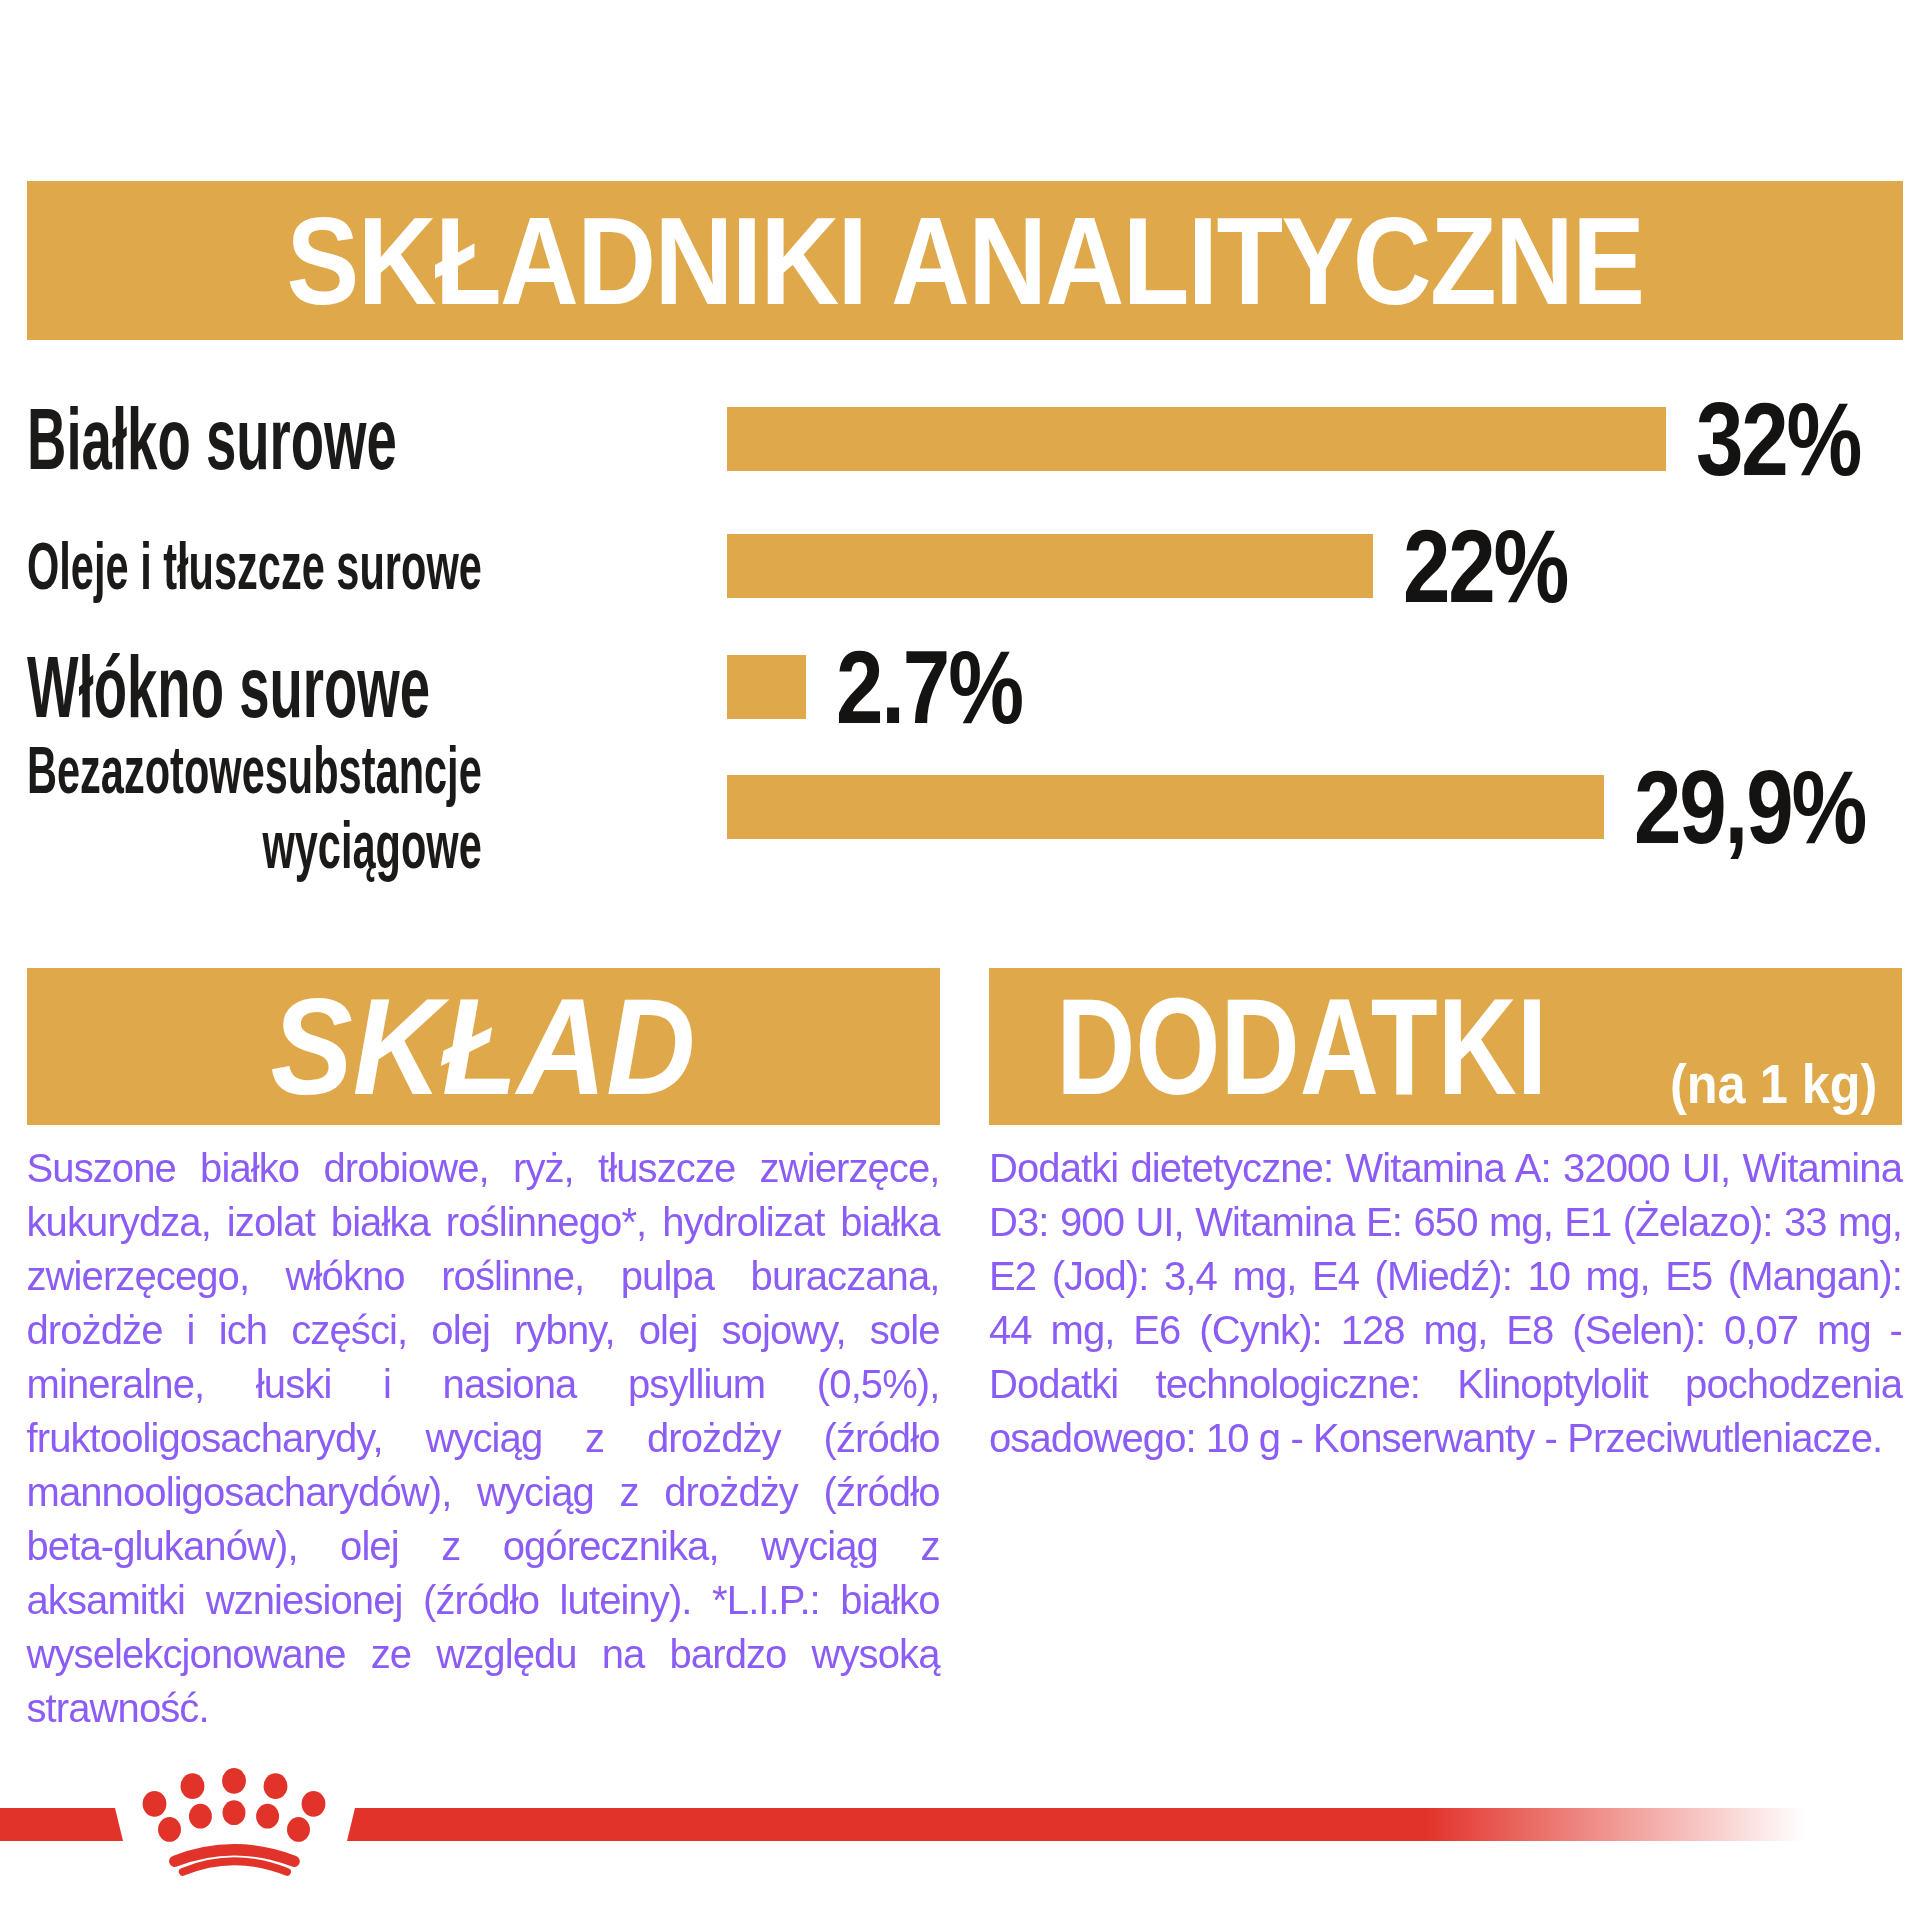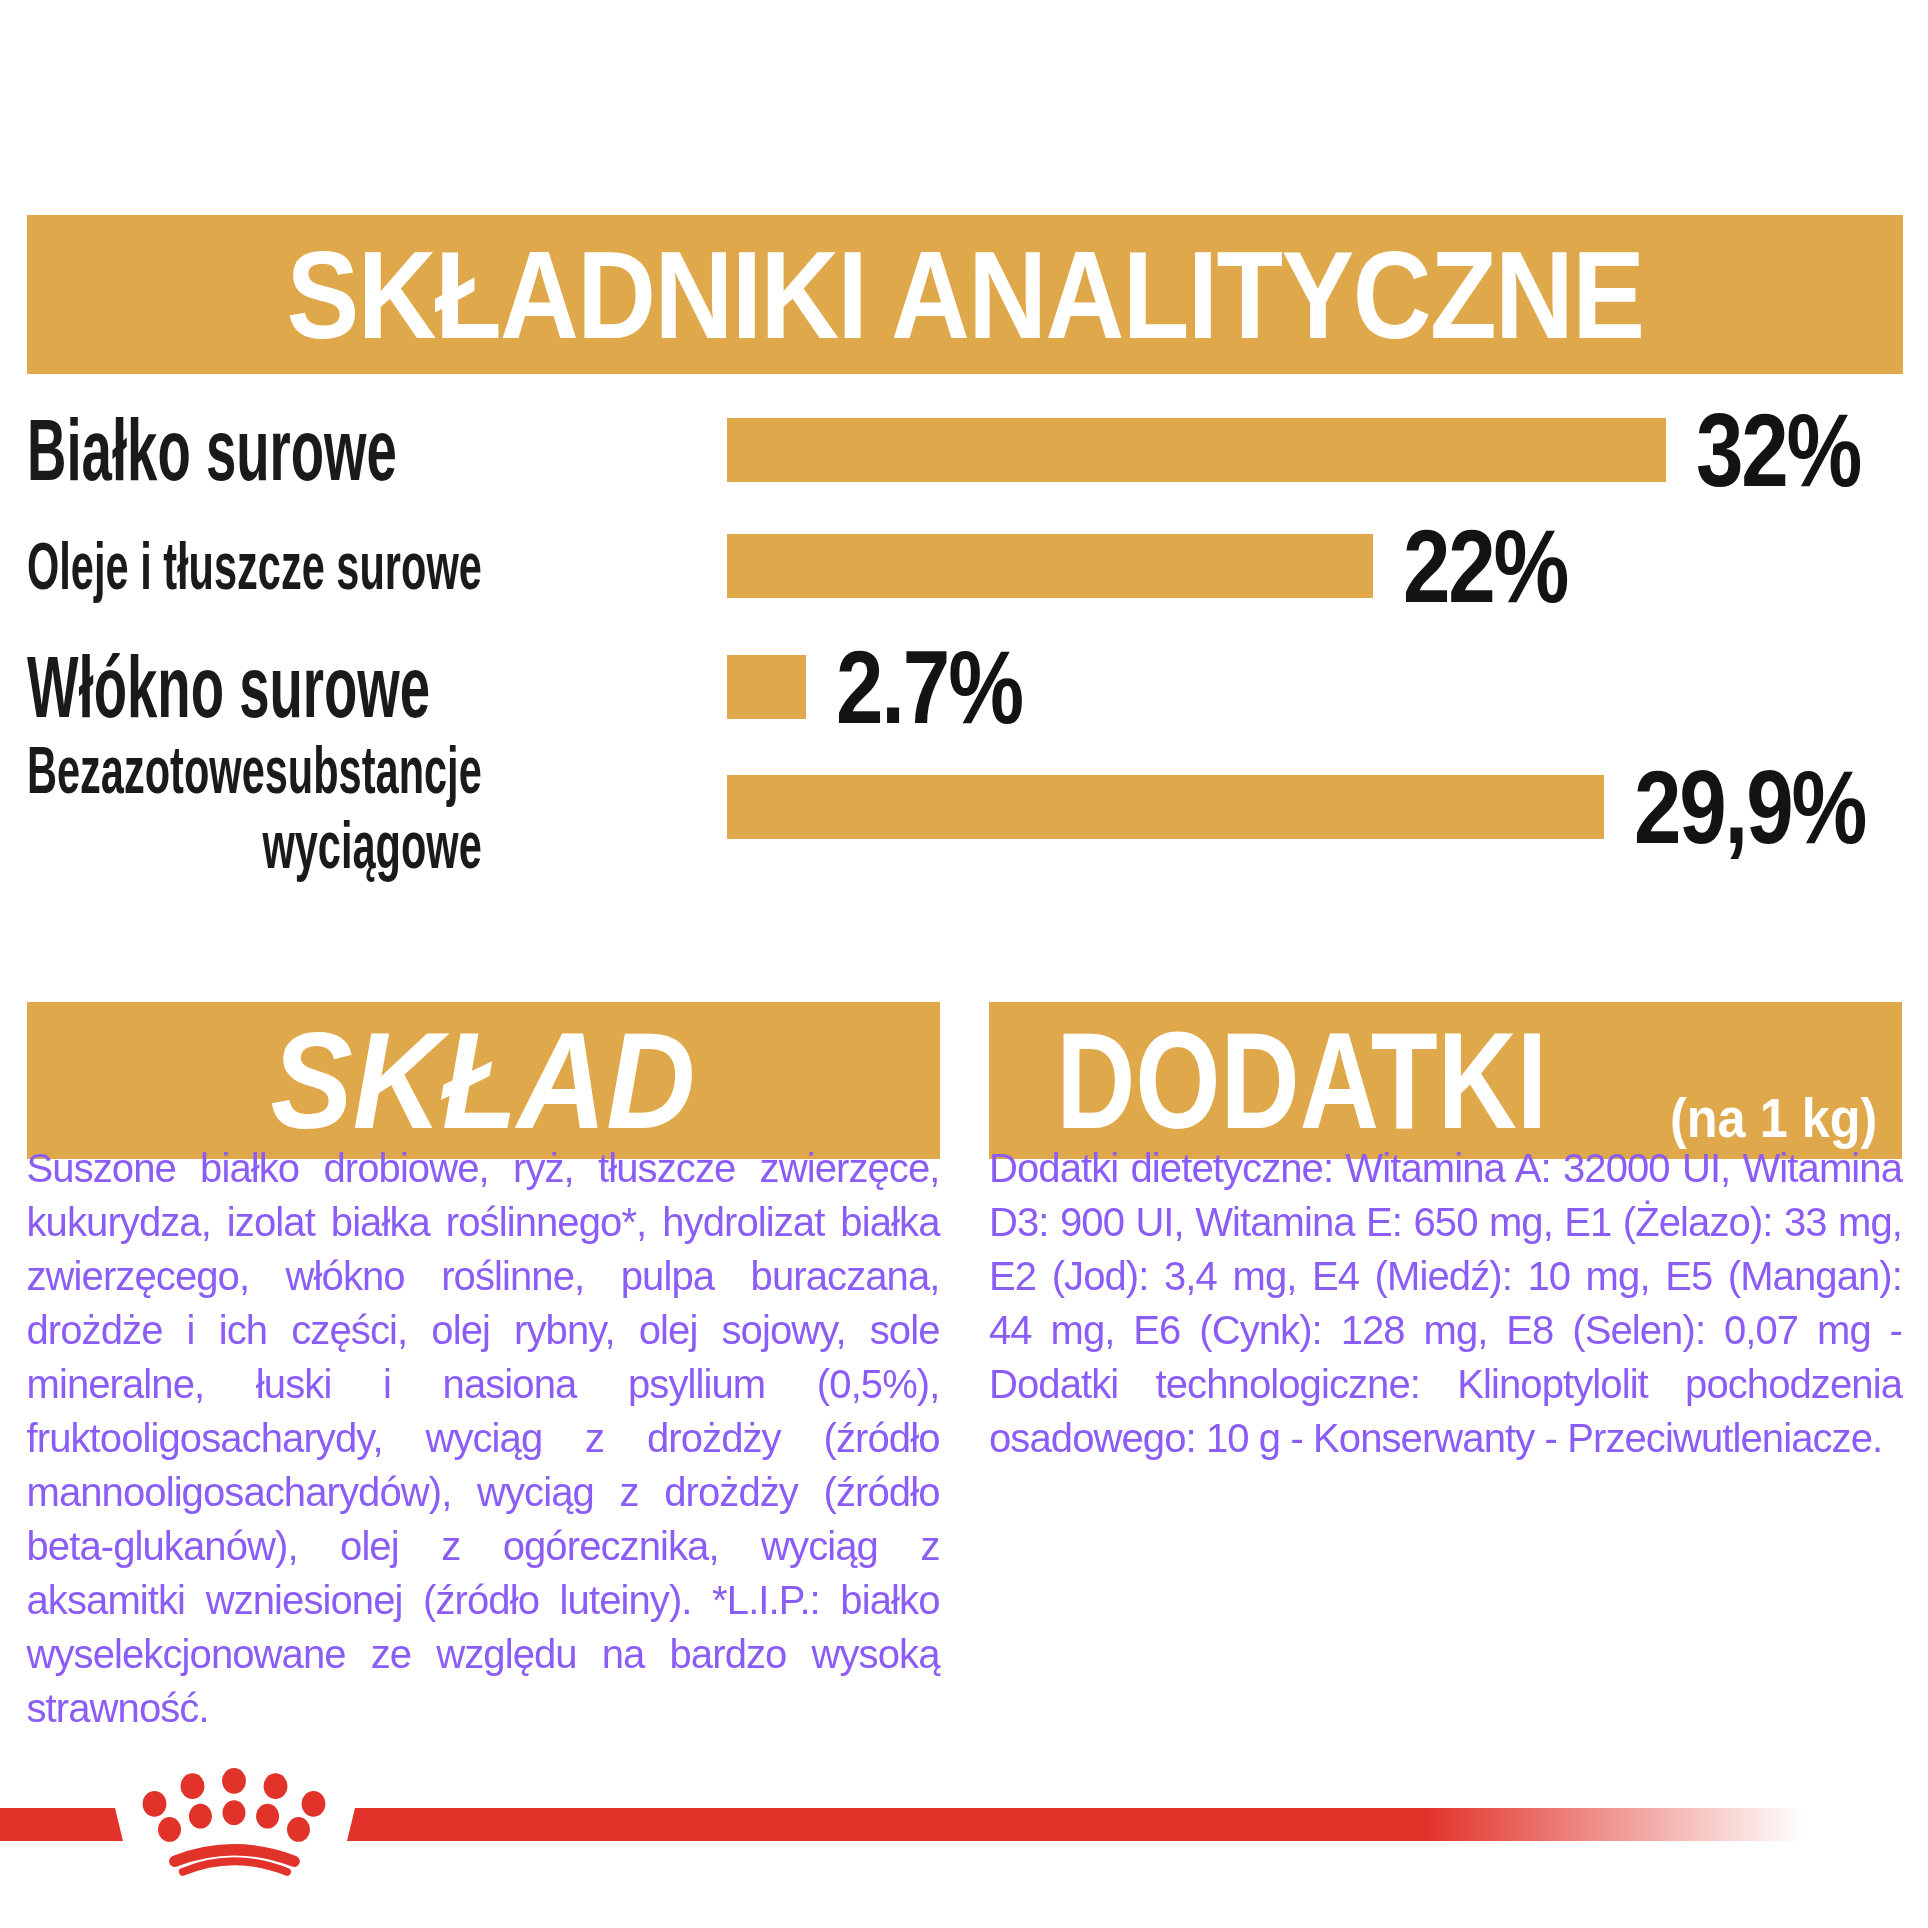--- a/index.html
+++ b/index.html
@@ -1,20 +1,20 @@
 <!DOCTYPE html>
 <html style="font-size:14px"><head>
 <meta charset="utf-8">
 <style>
   html,body{margin:0;padding:0;background:#ffffff;}
   .page{position:relative;width:1929px;height:1929px;background:#fff;overflow:hidden;
         font-family:"Liberation Sans",sans-serif;}
 
   
-  .banner{position:absolute;background:var(--gold);display:flex;align-items:center;justify-content:center;margin-top:34px;}
+  .banner{position:absolute;background:var(--gold);display:flex;align-items:center;justify-content:center;}
   .banner-title{color:#fff;font-weight:700;white-space:nowrap;}
   #top-banner{left:26.5px;top:181px;width:1876px;height:159px;}
   #top-banner .banner-title{font-size:124px;transform:scaleX(.88);letter-spacing:-1.8px;}
   #sklad-banner{left:26.5px;top:968px;width:913px;height:157px;font-style:italic;}
   #sklad-banner .banner-title{font-size:137px;transform:scaleX(.9);}
   #dodatki-banner{left:989px;top:968px;width:913px;height:157px;justify-content:flex-start;}
   #dodatki-banner .banner-title{font-size:137px;transform:scaleX(.8);transform-origin:left center;
         padding-left:84px;}
   #dodatki-sub{position:absolute;right:25px;bottom:8.8px;color:#fff;font-weight:700;font-size:56px;
         transform:scaleX(.9);transform-origin:right bottom;white-space:nowrap;}
@@ -51,21 +51,21 @@
 </head>
 <body>
 
 <div class="page" style="--gold: #DFA84A; --red: #E2332A;">
 
   <div class="banner" id="top-banner">
     <span class="banner-title">SKŁADNIKI ANALITYCZNE</span>
   </div>
 
   <div id="chart">
-      <div class="chart-row" style="top: 418px;">
+      <div class="chart-row" style="top: 407px;">
         <div class="lbl-wrap">
           <div class="lbl large">Białko surowe</div>
         </div>
         <div class="bar" style="left: 727px; width: 939px;"></div>
         <span class="val" style="left: 1696px;">32%</span>
       </div>
       <div class="chart-row" style="top: 534px;">
         <div class="lbl-wrap">
           <div class="lbl small">Oleje i tłuszcze surowe</div>
         </div>

